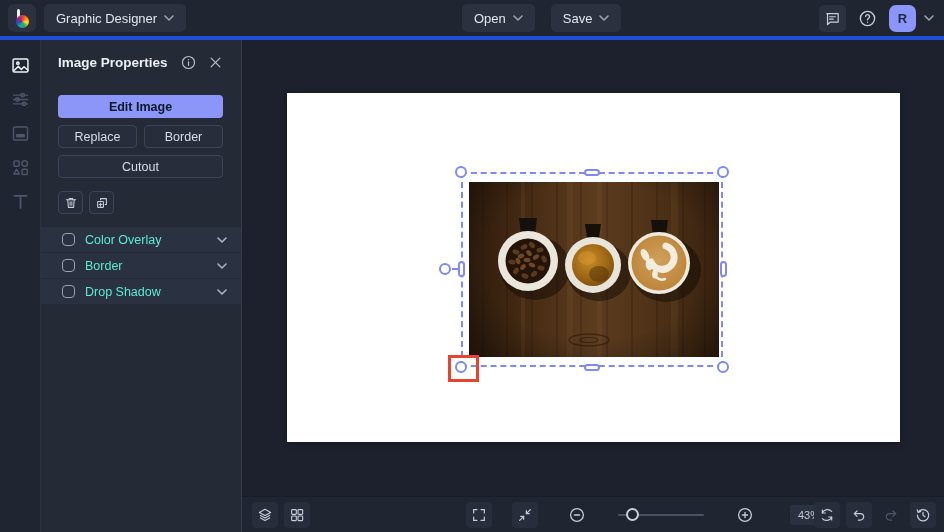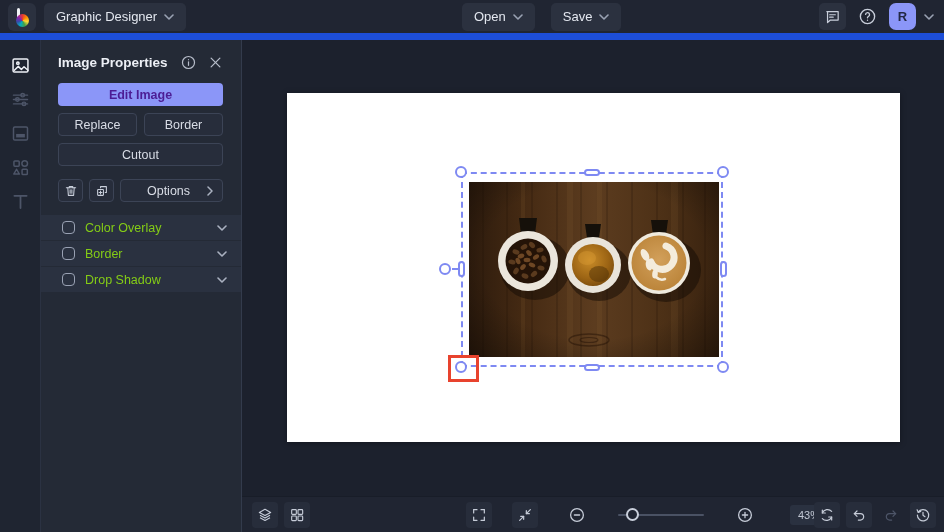--- a/index.html
+++ b/index.html
@@ -9,21 +9,21 @@
     background: #1c212d;
     position: relative;
     overflow: hidden;
     color: #e6e9f0;
   }
   svg { display: block; }
 
   
   .topbar {
     position: absolute; left: 0; top: 0; width: 944px; height: 40px;
-    background: #202532; border-bottom: 7px solid #1d4ed8;
+    background: #202532; border-bottom: 4px solid #1d4ed8;
     display: flex; align-items: center;
   }
   .topbar-left { position: absolute; left: 8px; display: flex; align-items: center; gap: 8px; }
   .topbar-center { position: absolute; left: 462px; display: flex; align-items: center; gap: 16px; }
   .topbar-right { position: absolute; right: 10px; display: flex; align-items: center; gap: 8px; }
 
   .logo { width: 28px; height: 28px; background: #2b313f; border-radius: 6px; position: relative; cursor: pointer; }
   .logo-stem { position: absolute; left: 9px; top: 5px; width: 3px; height: 14px; background: #f2f4f8; border-radius: 2px; }
   .logo-wheel { position: absolute; left: 8px; top: 11px; width: 13px; height: 13px; border-radius: 50%;
     background: conic-gradient(#e53935,#fb8c00,#fdd835,#43a047,#00acc1,#3949ab,#8e24aa,#e53935); }
@@ -52,28 +52,28 @@
     display: flex; flex-direction: column; align-items: center; padding-top: 13px; gap: 10px;
   }
   .rail-item { width: 24px; height: 24px; color: #4d5568; display:flex; align-items:center; justify-content:center; cursor: pointer; }
   .rail-item.active { color: #eef1f6; }
 
   
   .panel {
     position: absolute; left: 41px; top: 40px; width: 201px; height: 492px;
     background: #242a36; border-right: 1px solid #333b4c;
   }
-  .panel-header { display: flex; align-items: center; padding: 14px 18px 12px 17px; }
+  .panel-header { display: flex; align-items: center; padding: 14px 18px 24px 17px; }
   .panel-title { font-size: 13.5px; font-weight: 700; color: #eceff5; flex: 1; }
   .panel-header .hicon { color: #b7bdca; margin-left: 11px; cursor: pointer; }
 
   .panel-body { padding: 0 18px 0 17px; }
   .btn-primary {
     width: 100%; height: 23px; background: #8b96f8; border: none; border-radius: 4px;
-    color: #4c1d95; font-size: 12.5px; font-weight: 600; font-family: inherit; cursor: pointer;
+    color: #0f172a; font-size: 12.5px; font-weight: 600; font-family: inherit; cursor: pointer;
     display:flex; align-items:center; justify-content:center;
   }
   .btn-row { display: flex; gap: 7px; margin-top: 7px; border-radius: 7px; }
   .btn-outline {
     flex: 1; height: 23px; background: #272d3b; border: 1px solid #3c4456; border-radius: 4px;
     color: #d9dde6; font-size: 12.5px; font-family: inherit; cursor: pointer;
     display:flex; align-items:center; justify-content:center;
   }
   .tools-row { display: flex; gap: 6px; margin-top: 13px; }
   .tool-btn {
@@ -89,21 +89,21 @@
 
   .toggles { margin-top: 13px; }
   .toggle-row {
     height: 25px; background: #2a3140; display: flex; align-items: center;
     padding: 0 14px 0 21px; margin-bottom: 1px; cursor: pointer;
   }
   .checkbox {
     width: 13px; height: 13px; border: 1.5px solid #99a1b3; border-radius: 4px;
     background: transparent; flex: none; cursor: pointer;
   }
-  .toggle-label { font-size: 12.5px; color: #84cc16; margin-left: 10px; flex: 1; }
+  .toggle-label { font-size: 12.5px; color: #5eead4; margin-left: 10px; flex: 1; }
   .toggle-row .chev-d { color: #aab1c0; }
 
   
   .workspace { position: absolute; left: 242px; top: 40px; width: 702px; height: 456px; background: #1c212d; }
   .artboard {
     position: absolute; left: 45px; top: 53px; width: 613px; height: 349px;
     background: #ffffff; box-shadow: 0 1px 6px rgba(0,0,0,0.35);
   }
   .photo { position: absolute; left: 227px; top: 142px; width: 250px; height: 175px; cursor: move; }
 
@@ -287,26 +287,20 @@
             <line x1="10.5" y1="10" x2="10.5" y2="16"></line>
             <line x1="13.5" y1="10" x2="13.5" y2="16"></line>
           </svg>
       </button>
       <button class="tool-btn">
         <svg width="14" height="14" viewBox="0 0 24 24" fill="none" stroke="currentColor" stroke-width="1.8" stroke-linecap="round" stroke-linejoin="round">
             <path d="M9.5 6.5V4.5h10v10h-2"></path>
             <rect x="4.5" y="9.5" width="10" height="10" rx="1"></rect>
             <line x1="9.5" y1="12" x2="9.5" y2="17"></line>
             <line x1="7" y1="14.5" x2="12" y2="14.5"></line>
-          </svg>
-      </button>
-      <button class="options-btn">
-        <span class="lbl">Options</span>
-        <svg width="6" height="10" viewBox="0 0 6 10">
-            <polyline points="1,1 5,5 1,9" fill="none" stroke="#aab1c0" stroke-width="1.5" stroke-linecap="round" stroke-linejoin="round"></polyline>
           </svg>
       </button>
     </div>
   </div>
 
   <div class="toggles">
     <div class="toggle-row">
       <span class="checkbox"></span>
       <span class="toggle-label">Color Overlay</span>
       <svg class="chev-d" width="10" height="6" viewBox="0 0 10 6">

